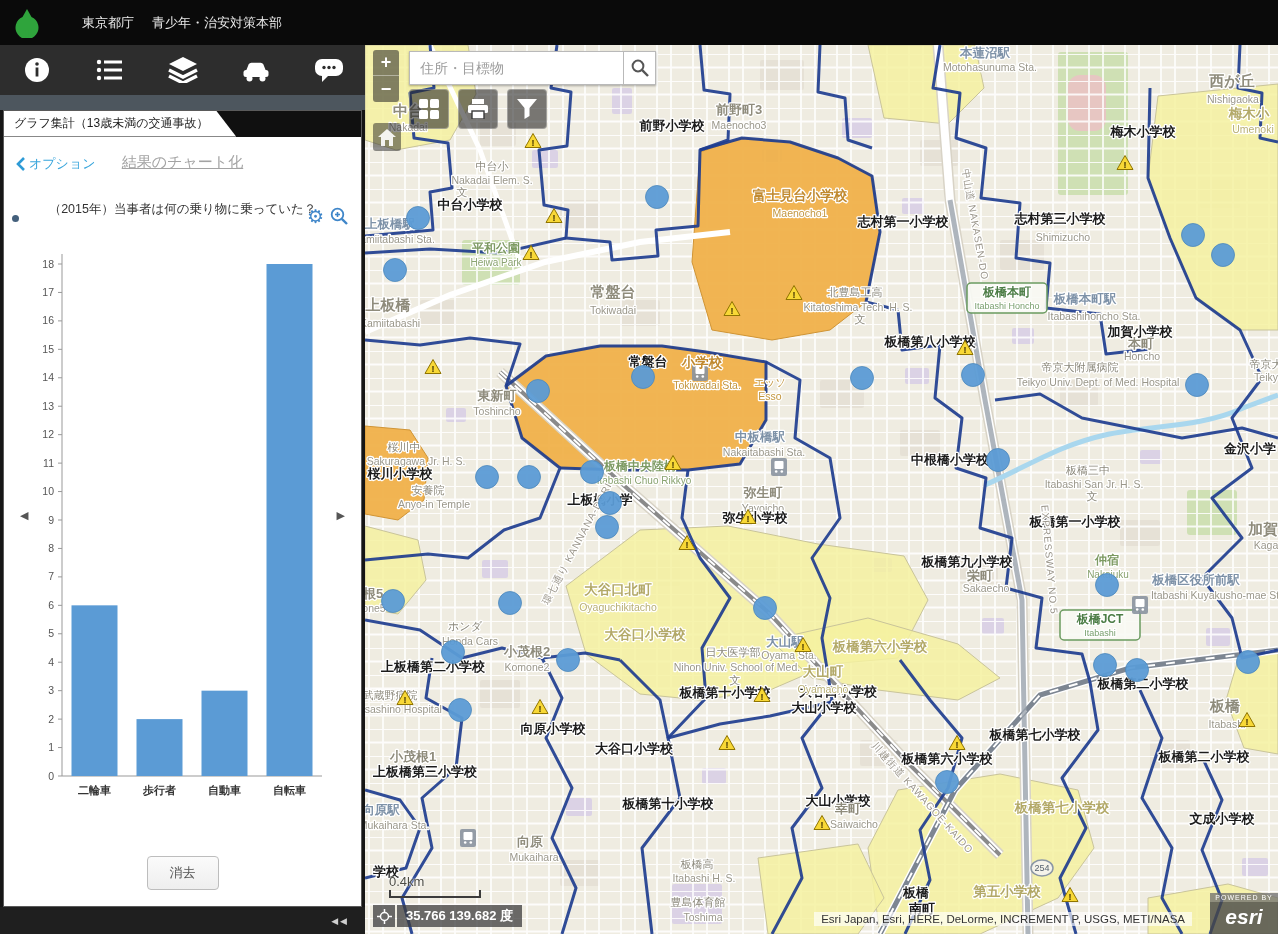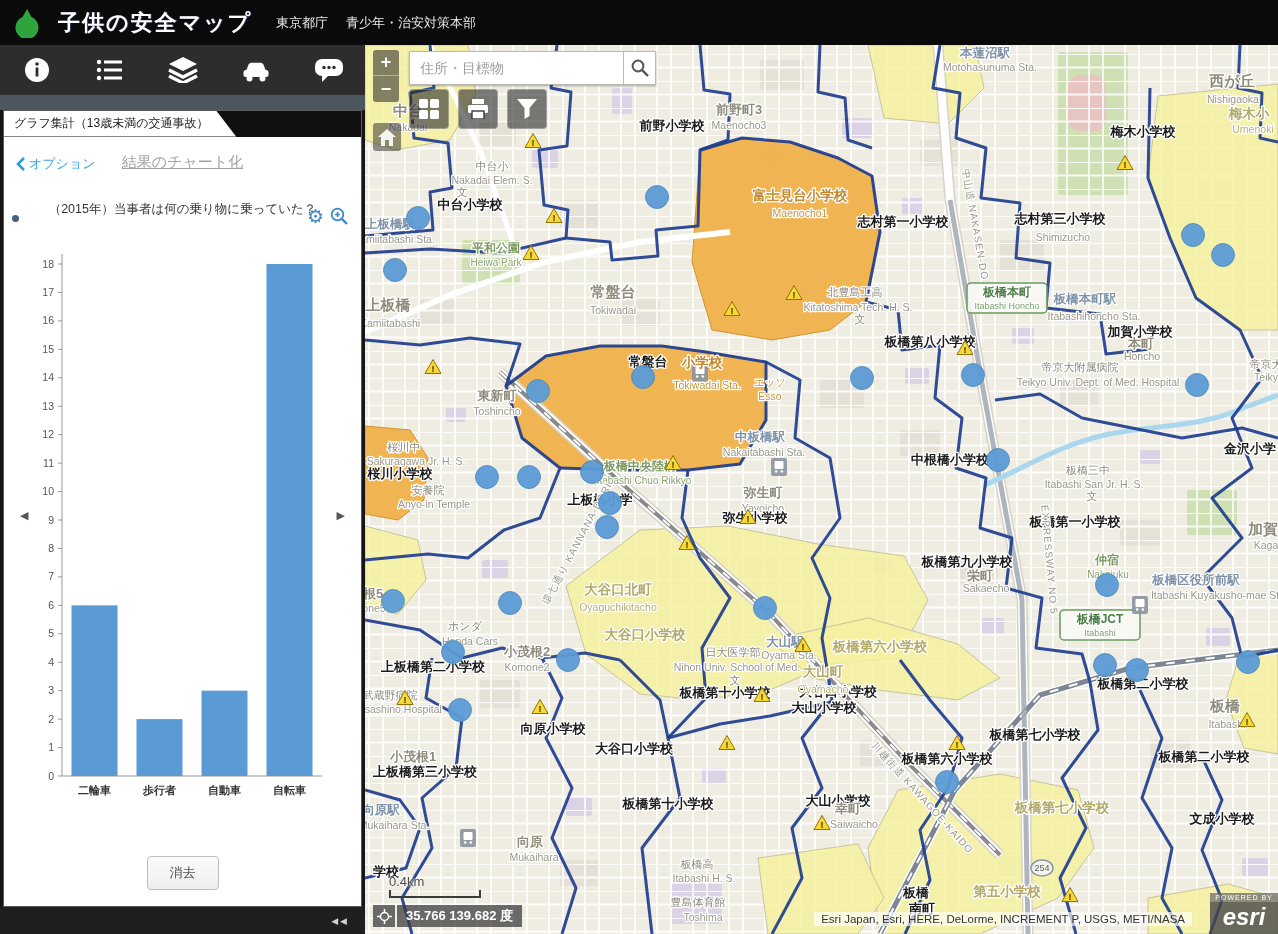--- a/index.html
+++ b/index.html
@@ -83,34 +83,33 @@
   .scalebox { position:absolute; left:24px; bottom:36px; width:92px; z-index:10; }
   .scalelab { text-align:left; color:#4c4c44; font-size:13px; text-shadow:0 0 2px #fff,0 0 2px #fff; margin-bottom:1px; }
   .scalebar { height:8px; border-left:2px solid #3c3c3c; border-right:2px solid #3c3c3c; border-bottom:2px solid #3c3c3c; }
   .coordbox { position:absolute; left:8px; bottom:7px; display:flex; align-items:center; z-index:10; }
   .crossbtn { width:22px; height:22px; background:rgba(60,60,60,.75); display:flex; align-items:center; justify-content:center; margin-right:2px; cursor:pointer; }
   .coordtxt { background:rgba(60,60,60,.75); color:#fff; font-size:13px; font-weight:700; padding:2px 9px; }
   .attrib { position:absolute; right:86px; bottom:8px; background:rgba(255,255,255,.65); color:#323232;
             font-size:11.5px; padding:1px 7px; z-index:9; white-space:nowrap; }
   .esriblock { position:absolute; right:0; bottom:0; width:68px; z-index:10; }
   .pby { background:rgba(110,110,110,.75); color:#fff; font-size:7px; letter-spacing:1px; text-align:center; padding:1px 0; }
-  .elogo { background:rgba(70,70,70,.8); color:#fff; font-style:italic; font-weight:700; font-size:24px;
+  .elogo { background:rgba(70,70,70,.8); color:#fff; font-style:italic; font-weight:700; font-size:21px;
            text-align:center; line-height:30px; height:32px; }
 </style>
 </head>
 <body>
 
 <div class="app">
 
   <header class="topbar">
     <svg class="leaf" viewBox="0 0 34 30">
       <path d="M17,1 L21.5,9 A11.5,11.5 0 1,1 12.5,9 Z" fill="#2fa43c"></path>
       <rect x="15.6" y="22" width="2.8" height="8" rx="1.2" fill="#2fa43c"></rect>
     </svg>
-    <div class="apptitle">子供の安全マップ</div>
     <nav class="toplinks">
       <span>東京都庁</span>
       <span>青少年・治安対策本部</span>
     </nav>
   </header>
 
   <div class="body">
 
     <aside class="sidebar">
       <div class="toolbar">

